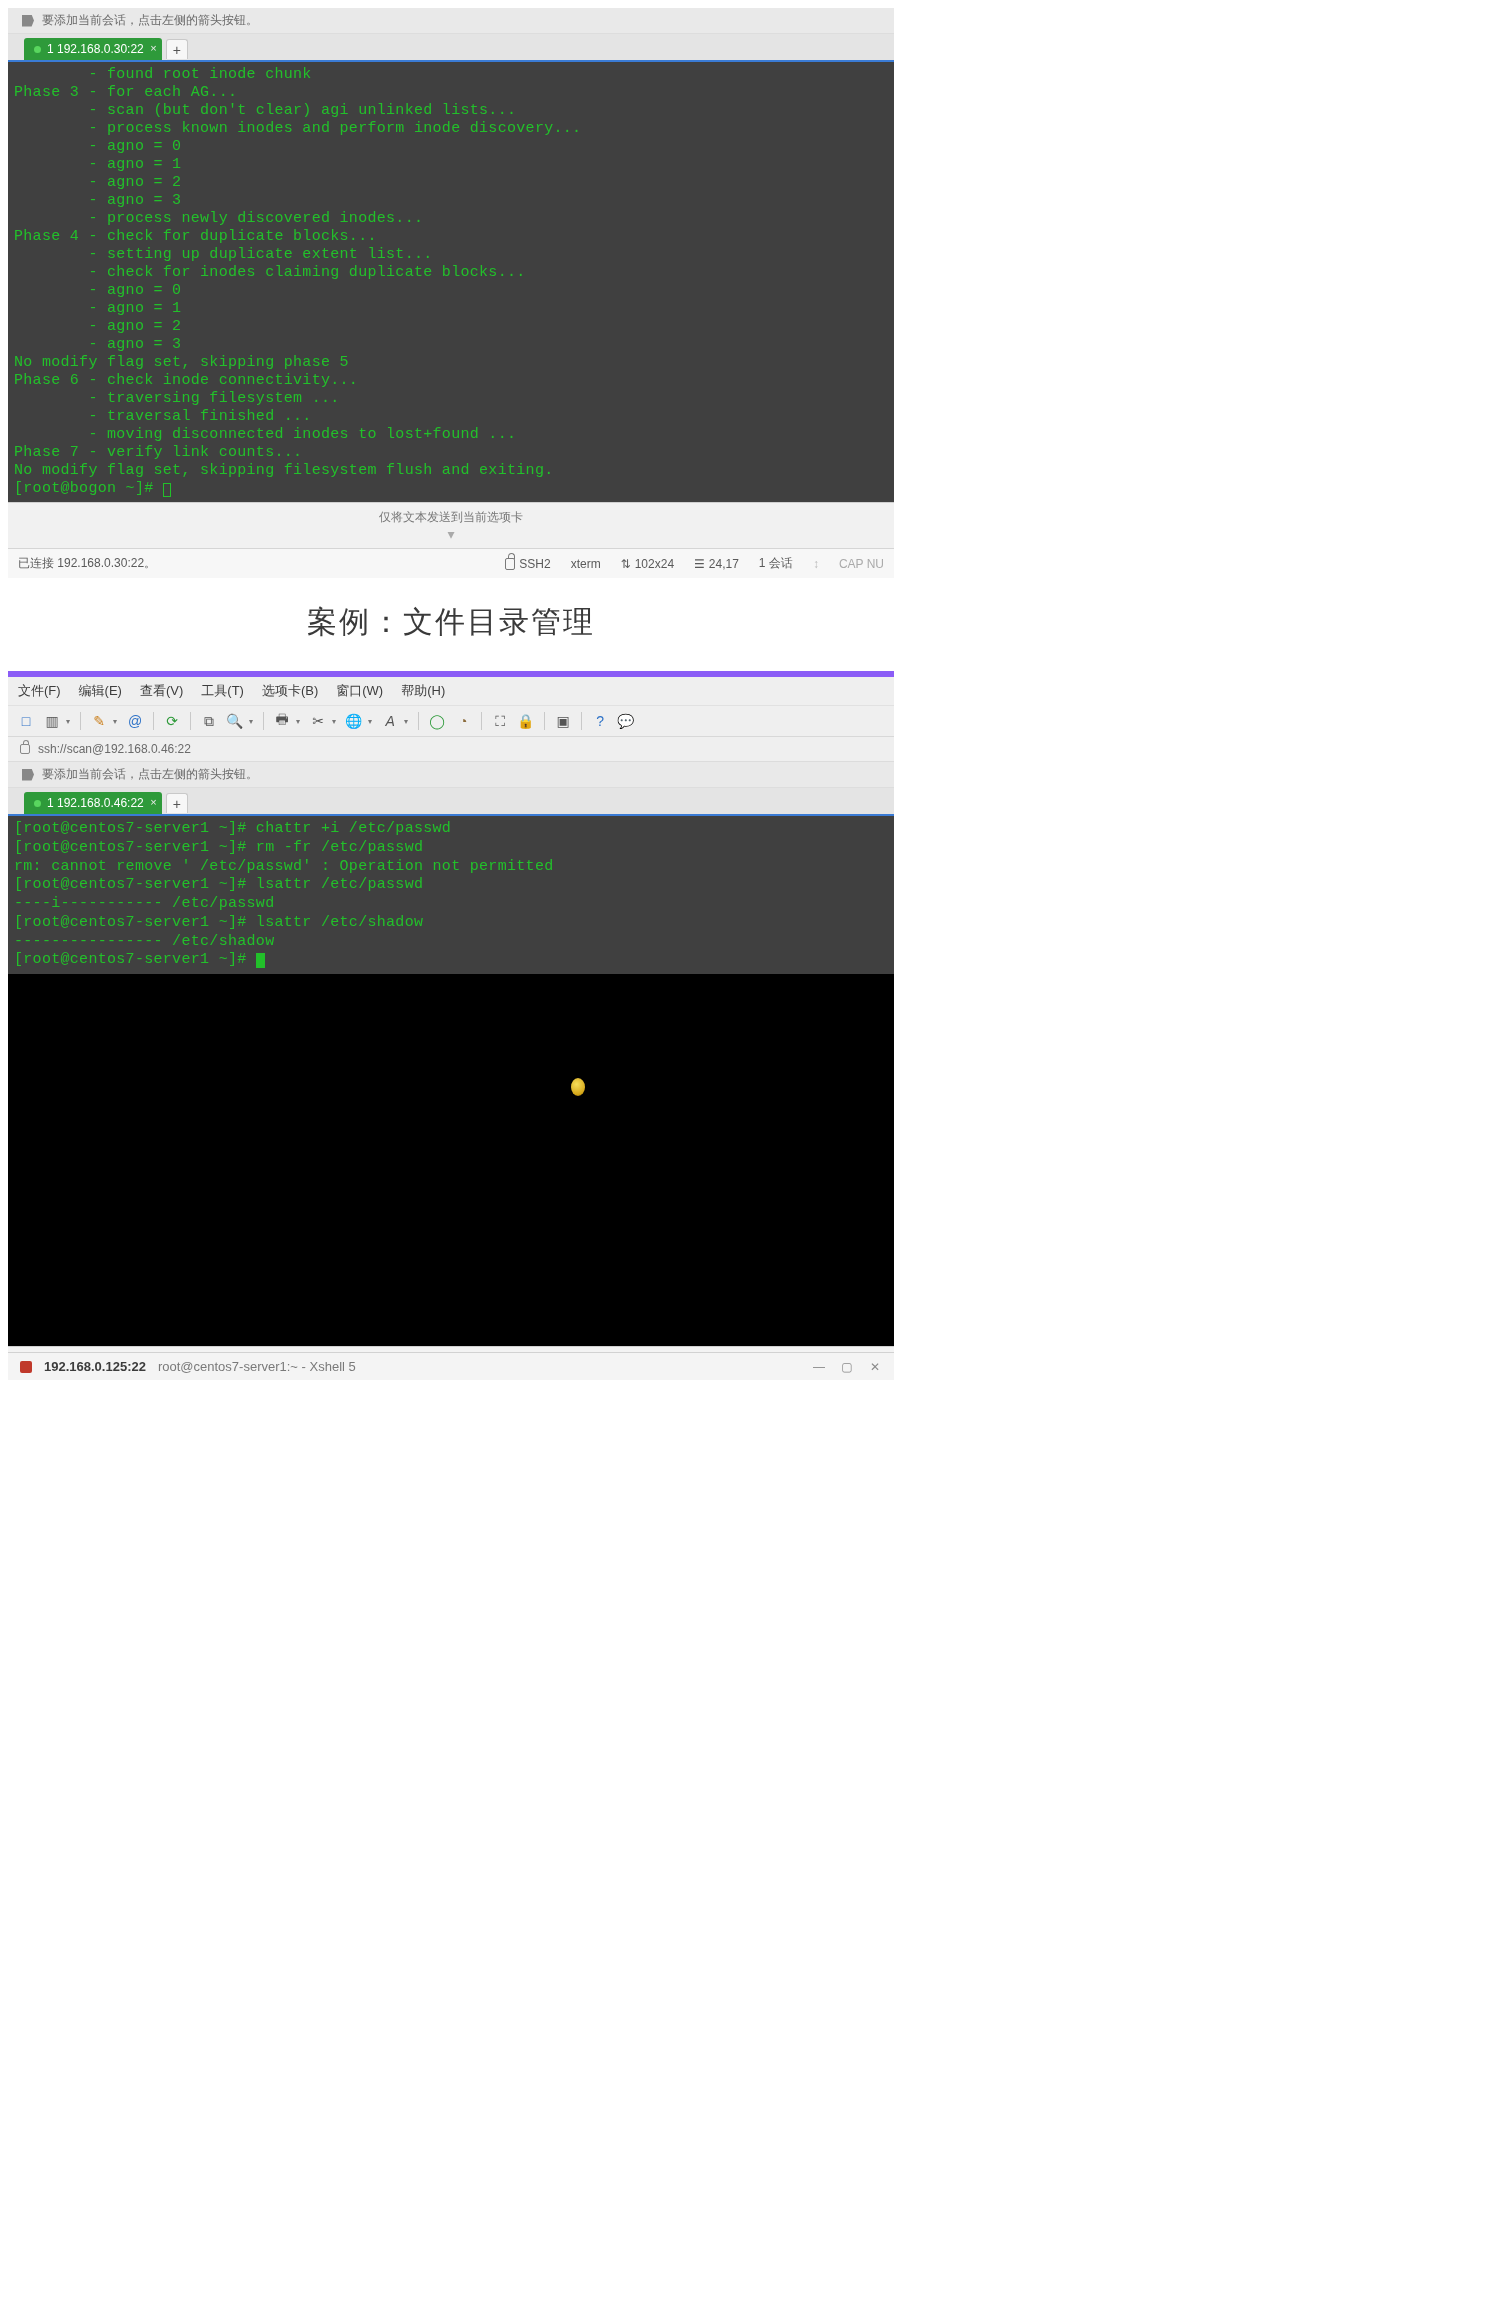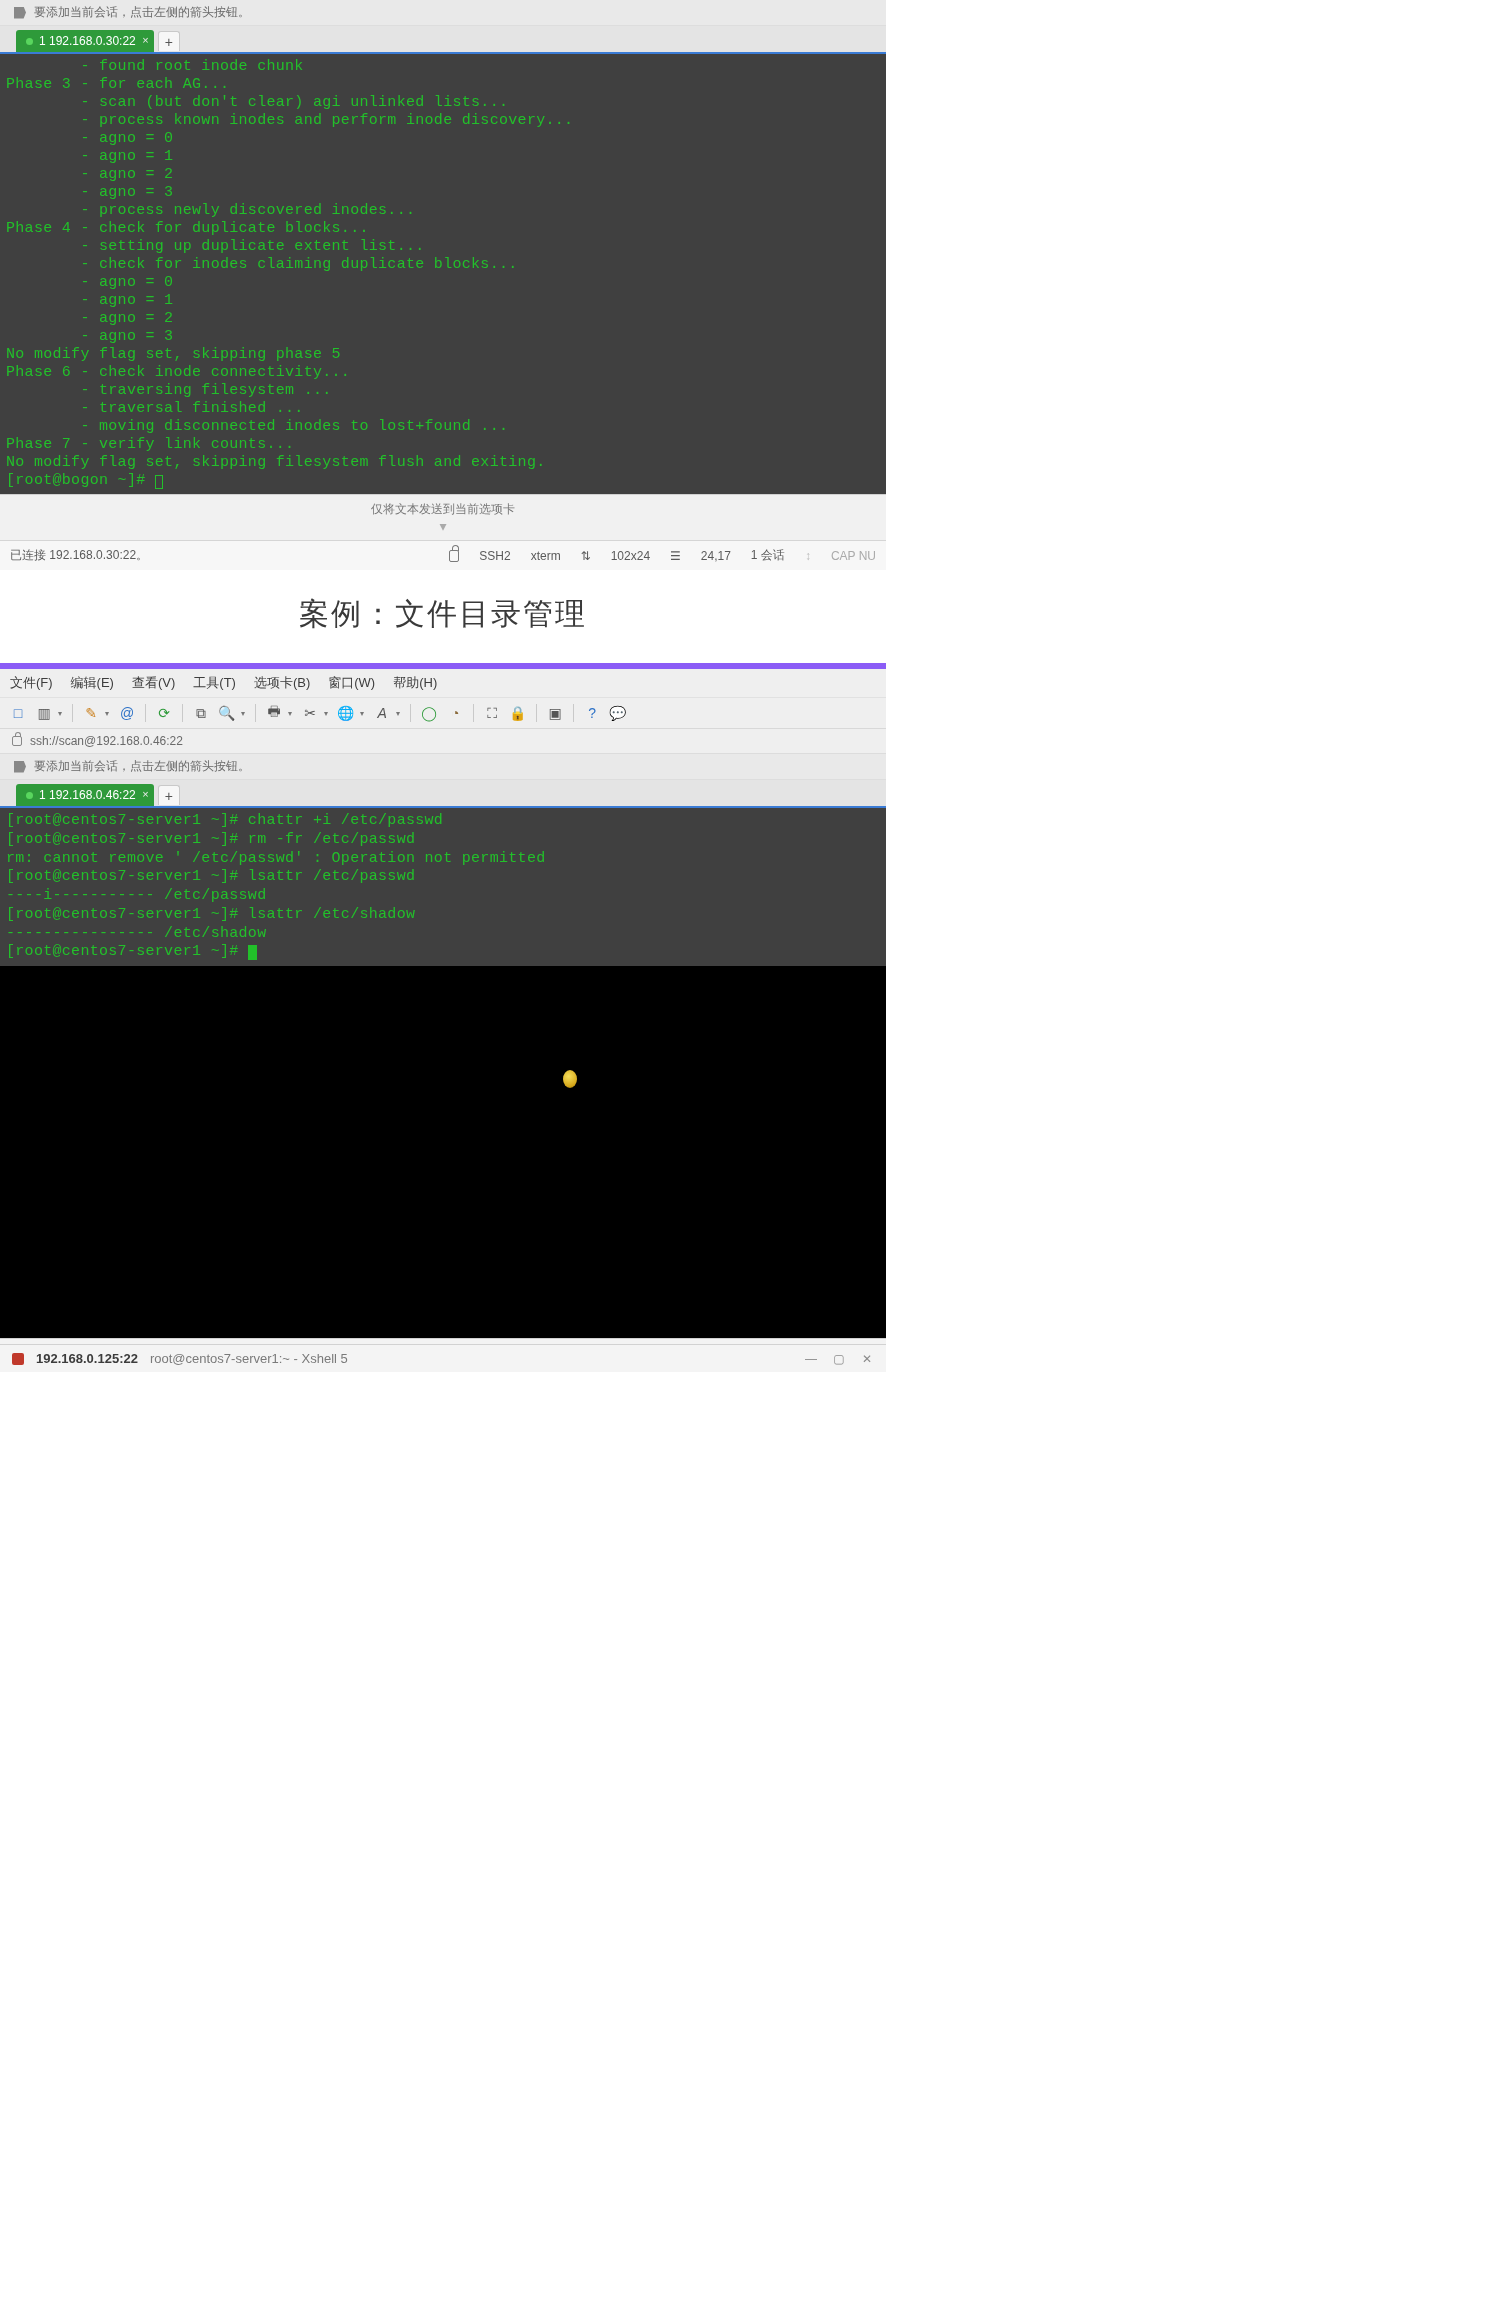--- a/index.html
+++ b/index.html
@@ -1,19 +1,19 @@
 <!DOCTYPE html>
 <html><head>
 <meta charset="utf-8">
 <style>
   * { box-sizing: border-box; margin: 0; padding: 0; }
   html, body { width: 1500px; background: #fff; font-family: "Microsoft YaHei", Arial, sans-serif; }
   body { transform-origin: top left; }
 
-  .outer { width: 886px; margin: 0; }
+  .outer { width: 886px; margin: 8px; }
 
   .hint-bar {
     background: #e9e9e9; padding: 4px 14px; font-size: 12px; color: #696969;
     display: flex; align-items: center; gap: 8px; border-bottom: 1px solid #ddd;
   }
   .hint-bar .arrowflag { width: 12px; height: 12px; background: #888; clip-path: polygon(0 0,80% 0,100% 50%,80% 100%,0 100%); }
 
   .tabstrip {
     background: #e4e4e4; display: flex; align-items: center; gap: 4px; padding: 4px 4px 0 16px;
     border-bottom: 2px solid #3a7bd5;
@@ -43,21 +43,21 @@
     background: #f1f1f1; border-top: 1px solid #d0d0d0; font-size: 12px; color: #777;
     padding: 6px 10px; display: flex; justify-content: space-between; align-items: center; flex-direction: column;
   }
   .sendbar .rchev { color: #aaa; font-size: 14px; }
 
   .status {
     background: #f7f7f7; border-top: 1px solid #d5d5d5; font-size: 12px; color: #5a5a5a;
     padding: 6px 10px; display: flex; align-items: center; gap: 20px;
   }
   .status .left { flex: 1; }
-  .status .item { display: inline-flex; align-items: center; gap: 20px; }
+  .status .item { display: inline-flex; align-items: center; gap: 4px; }
   .lockicon { width: 10px; height: 12px; border: 1.5px solid #7a7a7a; border-radius: 2px; position: relative; }
   .lockicon::before { content:""; position:absolute; top:-6px; left:1.5px; width:5px; height:5px; border:1.5px solid #7a7a7a; border-bottom:none; border-radius:5px 5px 0 0; }
 
   .heading {
     width: 886px; text-align: center; font-size: 30px; color: #3a3a3a; padding: 24px 0 28px;
     letter-spacing: 2px; font-weight: 400;
   }
 
   .menubar {
     background: #efefef; font-size: 13px; color: #3d3d3d; padding: 5px 10px;

